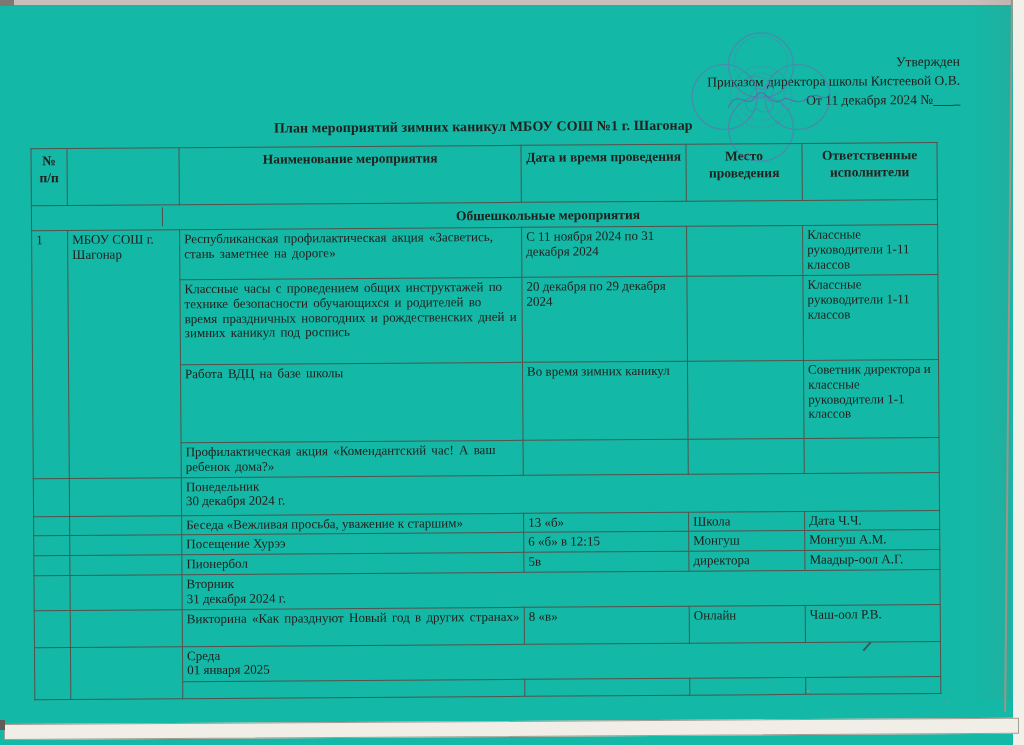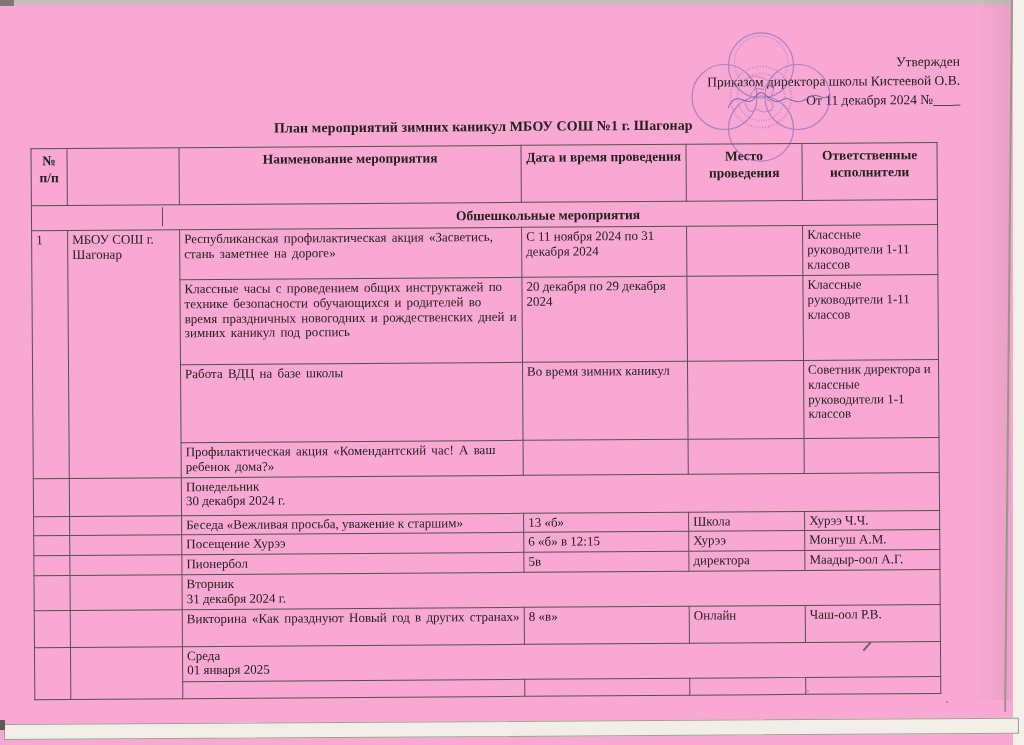--- a/index.html
+++ b/index.html
@@ -2,21 +2,21 @@
 <html><head>
 <meta charset="utf-8">
 <style>
   html,body{margin:0;padding:0;}
   body{
     width:1024px;height:745px;position:relative;overflow:hidden;
     background:#f5f2ec;
     font-family:"Liberation Serif", serif;
     color:#23211e;
   }
-  .paper{position:absolute;inset:0;background:#f9a8d4;}
+  .paper{position:absolute;inset:0;background:#14b8a6;}
   
   .edge-top{position:absolute;left:0;top:0;width:1024px;height:5px;background:#c9bebb;}
   .edge-top-corner{position:absolute;left:0;top:0;width:14px;height:6px;background:#7d7873;}
   .edge-right-line{position:absolute;left:1011px;top:-4px;width:2px;height:716px;background:#9b958c;transform:rotate(0.55deg);transform-origin:top left;}
   .edge-right-out{position:absolute;left:1013px;top:0;width:11px;height:745px;background:#f3f0ea;}
   .edge-right-shadow{position:absolute;left:973px;top:0;width:38px;height:700px;background:linear-gradient(to right, rgba(0,0,0,0), rgba(120,110,100,0.12));}
   .edge-bottom-strip{position:absolute;left:4px;top:724px;width:1013px;height:14px;background:#f1eee7;border:1px solid #a39d93;transform:rotate(-0.35deg);transform-origin:left center;}
   .edge-bottom-corner{position:absolute;left:0px;top:720px;width:5px;height:10px;background:#5f5b57;}
   .speck1{position:absolute;left:946px;top:701px;width:2px;height:2px;background:#8f8b84;border-radius:50%;}
   .speck2{position:absolute;left:807px;top:690px;width:2px;height:2px;background:#a09c95;border-radius:50%;}
@@ -130,29 +130,29 @@
           <div>30 декабря 2024 г.</div>
         </td>
       </tr>
 
       <tr style="height:19px">
         <td></td>
         <td></td>
         <td>Беседа «Вежливая просьба, уважение к старшим»</td>
         <td>13 «б»</td>
         <td>Школа</td>
-        <td>Хурээ Ч.Ч.</td>
+        <td>Дата Ч.Ч.</td>
       </tr>
 
       <tr style="height:19px">
         <td></td>
         <td></td>
         <td>Посещение Хурээ</td>
         <td>6 «б» в 12:15</td>
-        <td>Хурээ</td>
+        <td>Монгуш</td>
         <td>Монгуш А.М.</td>
       </tr>
 
       <tr style="height:16px">
         <td></td>
         <td></td>
         <td>Пионербол</td>
         <td>5в</td>
         <td>директора</td>
         <td>Маадыр-оол А.Г.</td>

